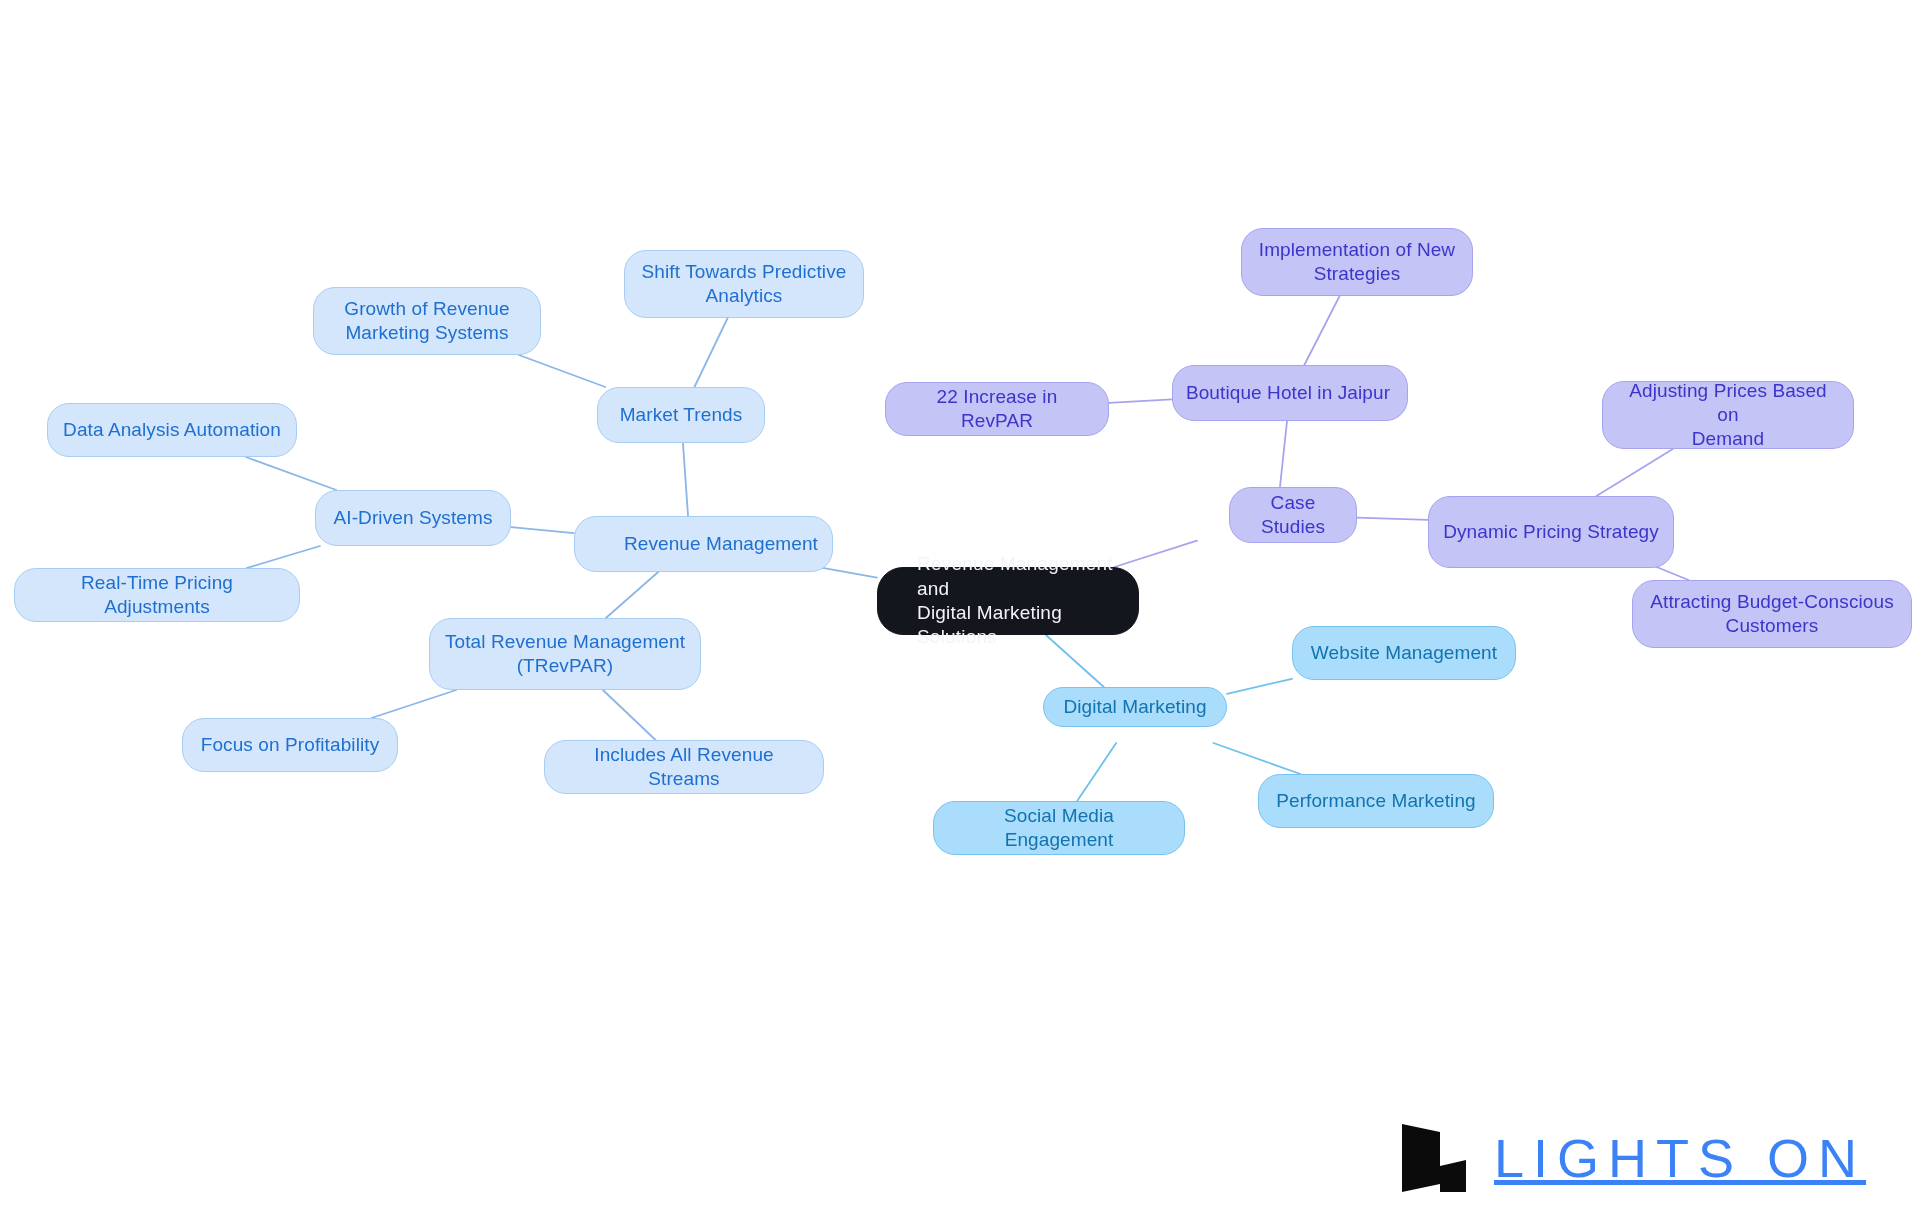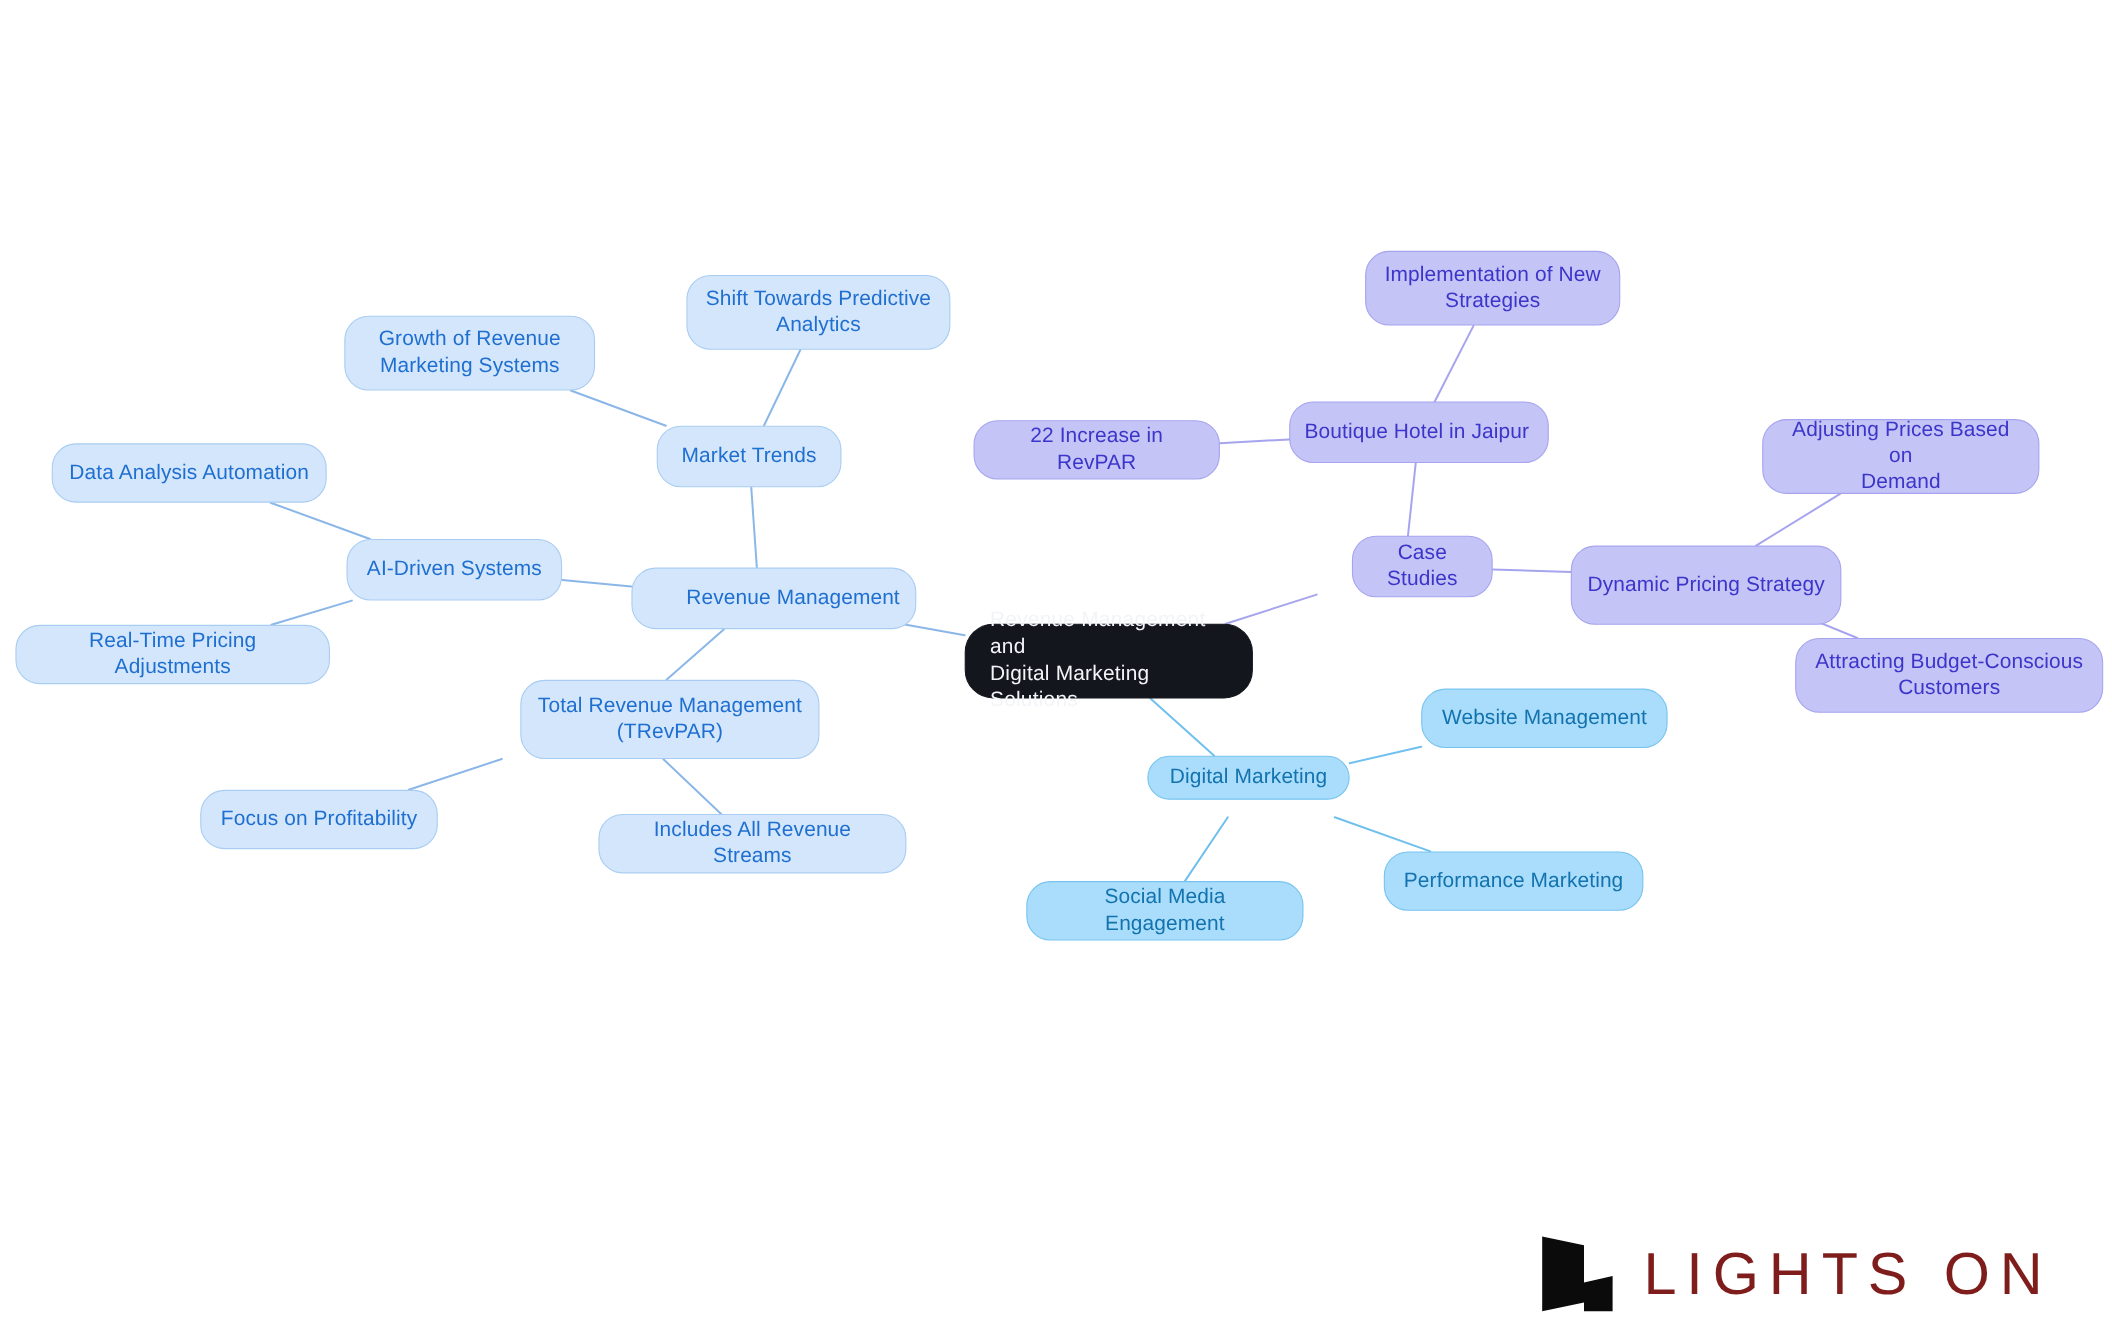--- a/index.html
+++ b/index.html
@@ -44,21 +44,21 @@
   }
   
   .node.root {
     background: #14161d;
     border-color: #14161d;
     color: #f2f4f8;
     font-size: 19px;
     border-radius: 26px;
     text-align: left;
     justify-content: flex-start;
-    padding-left: 22px;
+    padding-left: 39px;
     padding-right: 22px;
     letter-spacing: 0.2px;
   }
   
   .node.blue {
     background: #d3e6fb;
     border-color: #a9cdf2;
     color: #1f6fd0;
     font-size: 19px;
   }
@@ -79,23 +79,24 @@
   .logo {
     position: absolute;
     display: flex;
     align-items: center;
     gap: 26px;
   }
   .logo-word {
     font-family: "Liberation Sans", sans-serif;
     font-size: 54px;
     letter-spacing: 9px;
-    color: #7f1d1d;
+    color: #3b82f6;
     font-weight: 400;
     line-height: 1;
+    text-decoration: underline;
   }
 </style>
 </head>
 <body>
 
 <div id="canvas" style="background: rgb(255, 255, 255);">
 
   <svg id="edges" viewBox="0 0 1920 1215" width="1920" height="1215" xmlns="http://www.w3.org/2000/svg">
       <line x1="877" y1="577.5188679245283" x2="806" y2="564.7924528301887" stroke="#8ab6e8" stroke-width="1.8" stroke-linecap="round"></line>
       <line x1="1114.3488372093022" y1="567" x2="1197" y2="540.5762081784387" stroke="#a6a4ee" stroke-width="1.8" stroke-linecap="round"></line>
@@ -125,21 +126,21 @@
 Digital Marketing Solutions</span></div>
       <div class="node blue" id="node-revenue-management" style="left: 574px; top: 516px; width: 259px; height: 56px; justify-content: flex-end;"><span>Revenue Management</span></div>
       <div class="node blue" id="node-market-trends" style="left: 597px; top: 387px; width: 168px; height: 56px;"><span>Market Trends</span></div>
       <div class="node blue" id="node-growth-of-rms" style="left: 313px; top: 287px; width: 228px; height: 68px;"><span>Growth of Revenue
 Marketing Systems</span></div>
       <div class="node blue" id="node-shift-predictive-analytics" style="left: 624px; top: 250px; width: 240px; height: 68px;"><span>Shift Towards Predictive
 Analytics</span></div>
       <div class="node blue" id="node-ai-driven-systems" style="left: 315px; top: 490px; width: 196px; height: 56px;"><span>AI-Driven Systems</span></div>
       <div class="node blue" id="node-data-analysis-automation" style="left: 47px; top: 403px; width: 250px; height: 54px;"><span>Data Analysis Automation</span></div>
       <div class="node blue" id="node-real-time-pricing-adjustments" style="left: 14px; top: 568px; width: 286px; height: 54px;"><span>Real-Time Pricing Adjustments</span></div>
-      <div class="node blue" id="node-total-revenue-management" style="left: 429px; top: 618px; width: 272px; height: 72px; margin-left: 44px;"><span>Total Revenue Management
+      <div class="node blue" id="node-total-revenue-management" style="left: 429px; top: 618px; width: 272px; height: 72px;"><span>Total Revenue Management
 (TRevPAR)</span></div>
       <div class="node blue" id="node-focus-on-profitability" style="left: 182px; top: 718px; width: 216px; height: 54px;"><span>Focus on Profitability</span></div>
       <div class="node blue" id="node-includes-all-revenue-streams" style="left: 544px; top: 740px; width: 280px; height: 54px;"><span>Includes All Revenue Streams</span></div>
       <div class="node violet" id="node-case-studies" style="left: 1229px; top: 487px; width: 128px; height: 56px;"><span>Case Studies</span></div>
       <div class="node violet" id="node-boutique-hotel-jaipur" style="left: 1172px; top: 365px; width: 236px; height: 56px; padding-left: 10px;"><span>Boutique Hotel in Jaipur</span></div>
       <div class="node violet" id="node-implementation-new-strategies" style="left: 1241px; top: 228px; width: 232px; height: 68px;"><span>Implementation of New
 Strategies</span></div>
       <div class="node violet" id="node-increase-in-revpar" style="left: 885px; top: 382px; width: 224px; height: 54px;"><span>22 Increase in RevPAR</span></div>
       <div class="node violet" id="node-dynamic-pricing-strategy" style="left: 1428px; top: 496px; width: 246px; height: 72px;"><span>Dynamic Pricing Strategy</span></div>
       <div class="node violet" id="node-adjusting-prices-demand" style="left: 1602px; top: 381px; width: 252px; height: 68px;"><span>Adjusting Prices Based on

